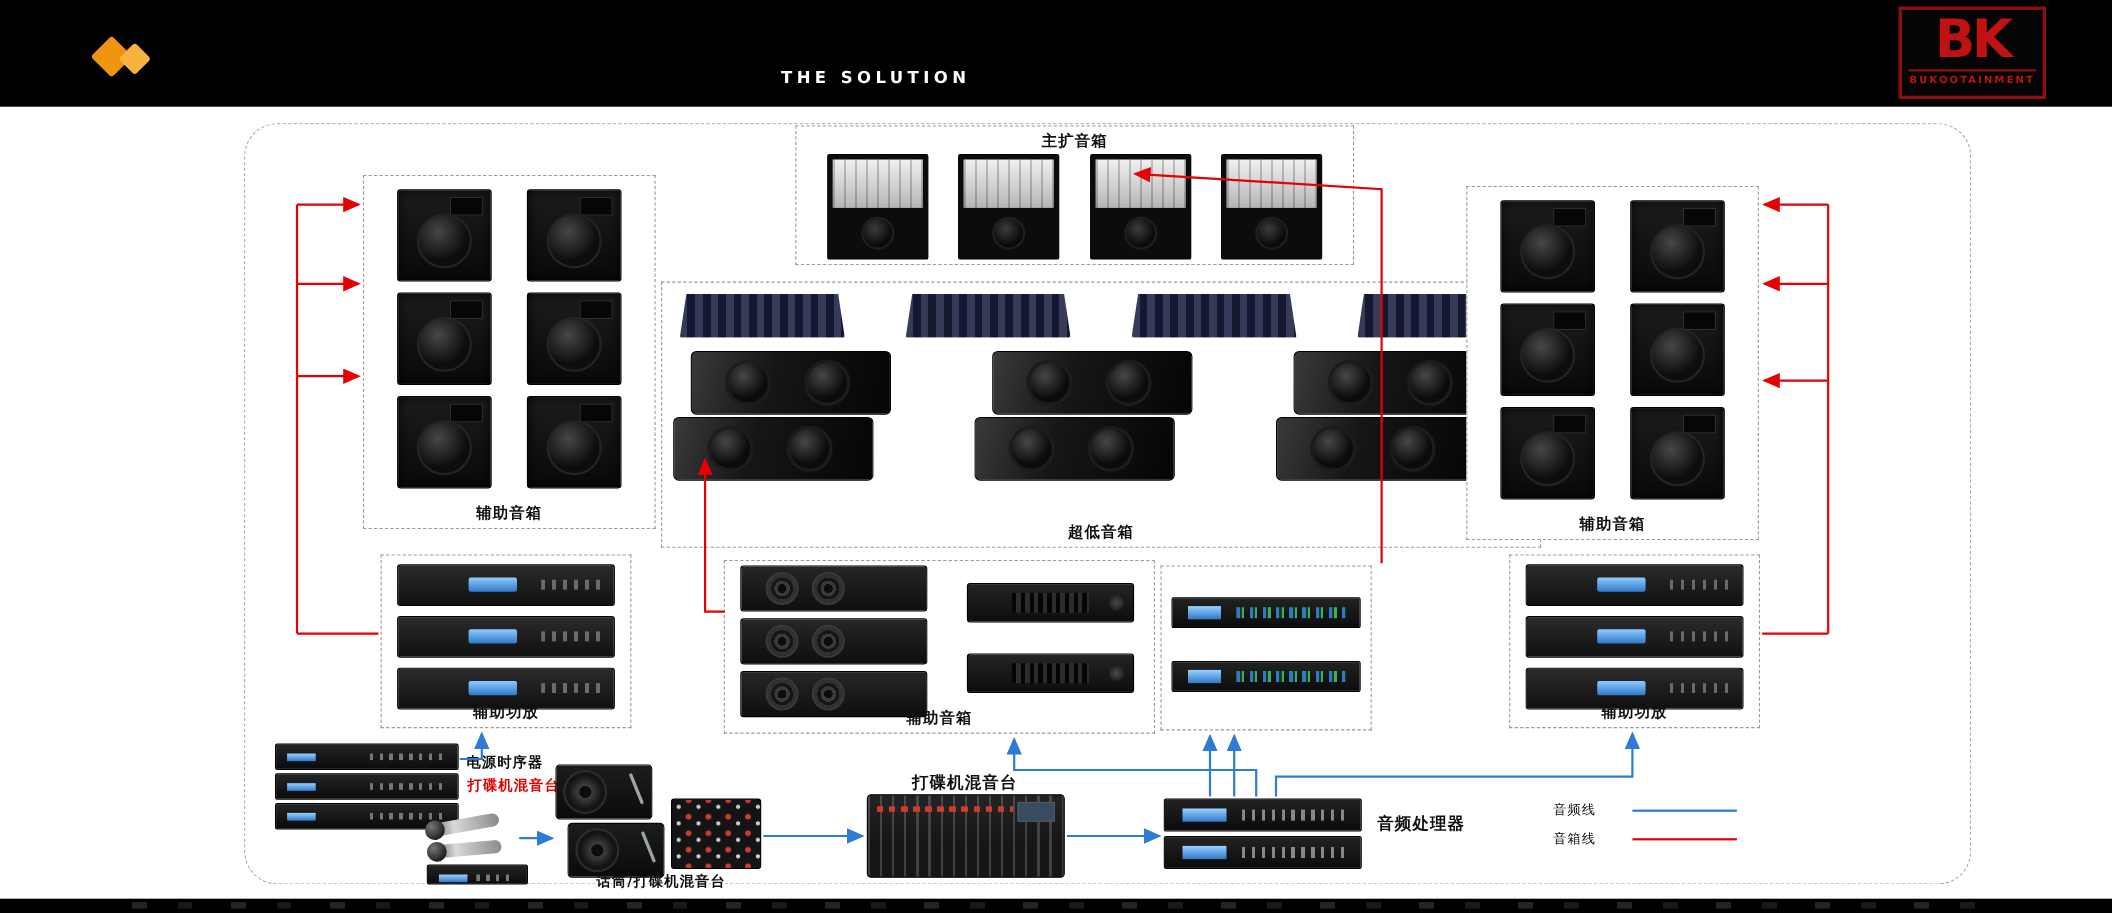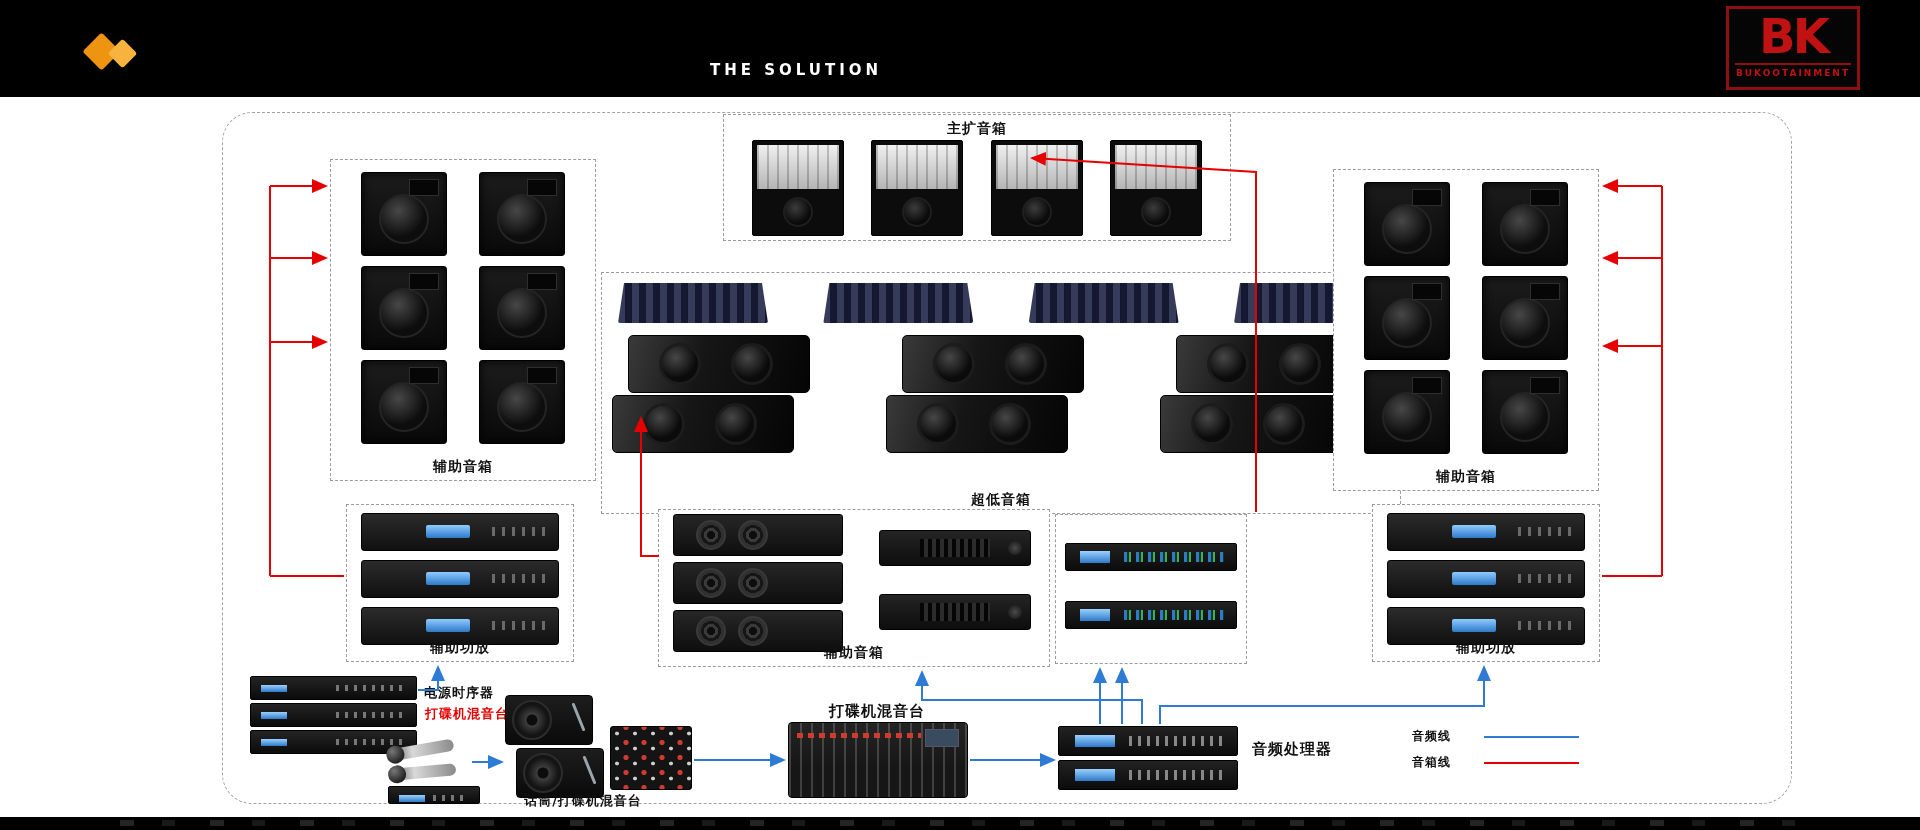--- a/index.html
+++ b/index.html
@@ -19,21 +19,21 @@
 
   
   #outer{position:absolute;left:222px;top:112px;width:1568px;height:690px;border:1px dashed #a3a3a3;border-radius:30px;}
 
   
   .gbox{position:absolute;border:1px dashed #9b9b9b;box-sizing:border-box;background:#fff;}
   .glabel{position:absolute;left:0;right:0;text-align:center;font-size:14px;font-weight:bold;color:#111;letter-spacing:1px;}
   .glabel.top{top:5px;}
   .glabel.bottom{bottom:4px;}
   #box-main{left:723px;top:114px;width:508px;height:127px;}
-  #box-sub{left:601px;top:272px;width:800px;height:242px;}
+  #box-sub{left:601px;top:256px;width:800px;height:242px;}
   #box-auxL{left:330px;top:159px;width:266px;height:322px;}
   #box-auxR{left:1333px;top:169px;width:266px;height:322px;}
   #box-ampL{left:346px;top:504px;width:228px;height:158px;}
   #box-subamp{left:658px;top:509px;width:392px;height:158px;}
   #box-proc{left:1055px;top:514px;width:192px;height:150px;}
   #box-ampR{left:1372px;top:504px;width:228px;height:158px;}
 
   
   .main-row{position:absolute;left:0;right:0;top:25px;display:flex;justify-content:space-evenly;}
   .mainspk{position:relative;width:90px;height:94px;background:#0c0c0c;border:1px solid #000;border-radius:2px;}
@@ -124,21 +124,21 @@
   .mic::before{content:"";position:absolute;left:-4px;top:-3px;width:18px;height:18px;border-radius:50%;
        background:radial-gradient(circle at 35% 30%,#777,#222 70%);}
 
   
   .dlabel{position:absolute;font-size:13px;font-weight:bold;color:#111;letter-spacing:1px;white-space:nowrap;}
   .dlabel.big{font-size:15px;}
   .dlabel.red{color:#e60000;}
   .dlabel.center{text-align:center;}
 
   
-  .leglabel{position:absolute;font-size:12px;color:#111;letter-spacing:1px;font-weight:bold;}
+  .leglabel{position:absolute;font-size:12px;color:#111;letter-spacing:1px;}
   .legline{position:absolute;width:95px;height:2px;}
   #legend-audio-line{background:#2e7bd6;}
   #legend-speaker-line{background:#e60000;}
 
   
   #wires{position:absolute;left:0;top:0;pointer-events:none;z-index:6;}
 
   
   #bottom-strip{position:absolute;left:0;top:817px;width:1920px;height:13px;background:#000;}
   #bottom-strip::before{content:"";position:absolute;left:120px;right:120px;top:3px;height:6px;opacity:.6;
@@ -262,21 +262,21 @@
   <div class="dlabel red" style="left:425px;top:705px;">打碟机混音台</div>
 
   <div class="mic" style="left:390px;top:744px;transform:rotate(-10deg);"></div>
   <div class="mic" style="left:392px;top:766px;transform:rotate(-5deg);"></div>
   <div class="rackunit recv" style="left:388px;top:786px;"></div>
 
   <div class="tt" style="left:505px;top:695px;"></div>
   <div class="tt" style="left:516px;top:748px;"></div>
 
   <div class="mixersm" style="left:610px;top:726px;"></div>
-  <div class="dlabel center" style="left:478px;top:792px;width:210px;">话筒/打碟机混音台</div>
+  <div class="dlabel center" style="left:496px;top:792px;width:210px;">话筒/打碟机混音台</div>
 
   <div class="dlabel big center" style="left:788px;top:702px;width:178px;">打碟机混音台</div>
   <div class="console" style="left:788px;top:722px;"></div>
 
   <div class="procunit2" style="left:1058px;top:726px;"></div>
   <div class="procunit2" style="left:1058px;top:760px;"></div>
   <div class="dlabel big" style="left:1252px;top:740px;text-align:center;">音频处理器</div>
 
   <div class="leglabel" style="left:1412px;top:728px;">音频线</div>
   <div class="legline" id="legend-audio-line" style="left:1484px;top:736px;"></div>

